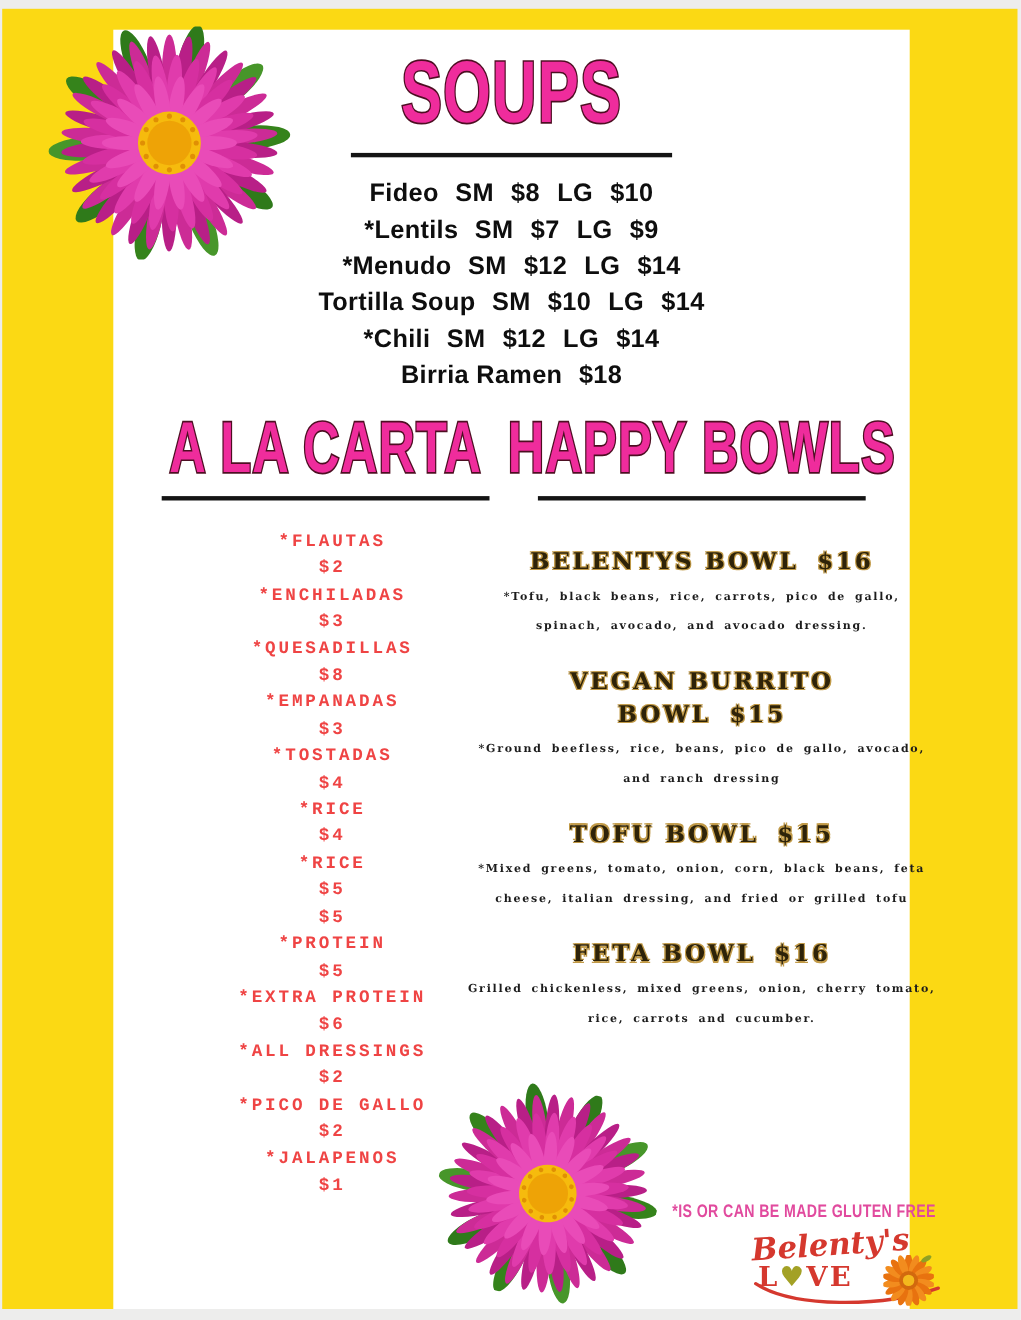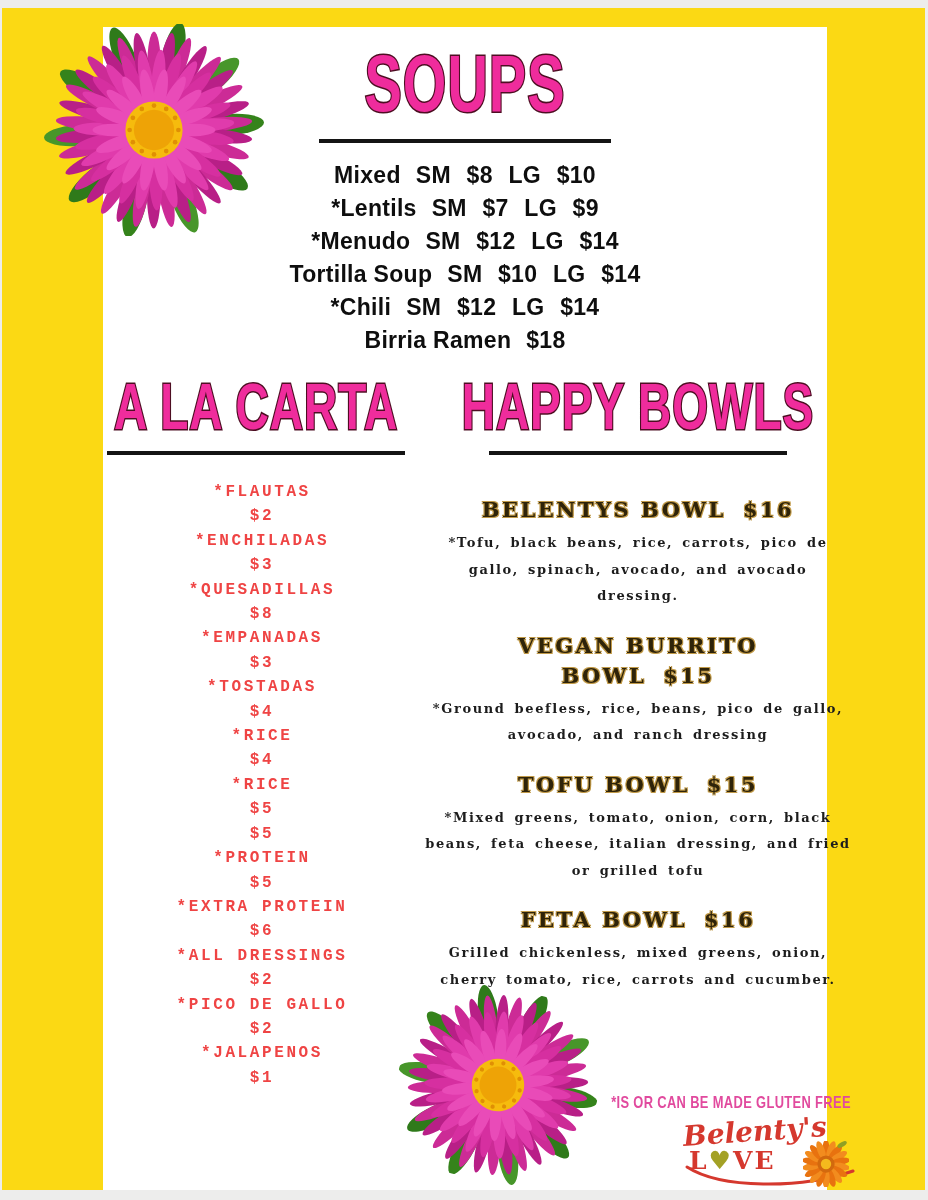--- a/index.html
+++ b/index.html
@@ -22,42 +22,42 @@
 
   
   .soups{position:absolute;top:28px;left:0;right:0;text-align:center;}
   .soups .big-title{font-size:56px;line-height:78px;}
   .rule-soups{width:292px;}
   .soup-list{margin-top:16px;}
   .soup-row{font-size:23px;font-weight:bold;color:#0e0e0e;line-height:33px;letter-spacing:.3px;}
   .soup-price{margin-left:15px;word-spacing:9px;}
 
   
-  .carta{position:absolute;top:356px;left:0;width:306px;text-align:center;}
+  .carta{position:absolute;top:356px;left:0;width:306px;text-align:center;padding-left:40px;}
   .col-title{font-size:46px;line-height:62px;}
   .rule-carta{width:298px;}
   .carta-list{margin-top:25px;}
   .carta-name,.carta-price{
     font-family:Liberation Mono, monospace;font-weight:bold;font-size:16px;
     line-height:24.4px;letter-spacing:2.6px;color:#ef4444;margin-left:12px;
   }
 
   
   .bowls{position:absolute;top:356px;left:318px;width:434px;text-align:center;}
   .rule-bowls{width:298px;}
   .bowls-list{margin-top:40px;}
   .bowl{margin-bottom:21px;}
   .bowl-head{
     font-family:"DejaVu Serif",serif;font-weight:bold;font-size:21px;line-height:30px;
     letter-spacing:2.5px;color:#2e2309;max-width:318px;margin:0 auto 5px;
     text-shadow:1px 1px 0 #c19a48,-1px -1px 0 #c19a48,1px -1px 0 #c19a48,-1px 1px 0 #c19a48;
   }
   .bowl-price{margin-left:17px;margin-top:48px;}
   .bowl-desc{
-    font-family:"DejaVu Serif",serif;font-weight:bold;font-size:13px;line-height:26.5px;
+    font-family:"DejaVu Serif",serif;font-weight:bold;font-size:10px;line-height:26.5px;
     letter-spacing:1.6px;word-spacing:3px;color:#1c1c1c;max-width:426px;margin:0 auto;
   }
 
   
   .footnote{
     position:absolute;left:468px;top:1066px;width:320px;text-align:center;
     font-weight:bold;font-size:15px;color:#e14a9e;letter-spacing:.4px;white-space:nowrap;
     transform:scale(.86,1.1);
   }
   .logo{position:absolute;left:548px;top:1088px;width:230px;height:90px;}
@@ -82,21 +82,21 @@
 <body>
 
 <div class="stage">
   <div class="paper">
     <div class="panel">
 
       <section class="soups">
         <h1 class="big-title"><span class="squish">SOUPS</span></h1>
         <div class="rule rule-soups"></div>
         <div class="soup-list">
-          <div class="soup-row"><span>Mixed</span><span class="soup-price">SM $8  LG $10</span></div>
+          <div class="soup-row"><span>Fideo</span><span class="soup-price">SM $8  LG $10</span></div>
           <div class="soup-row"><span>*Lentils</span><span class="soup-price">SM $7  LG $9</span></div>
           <div class="soup-row"><span>*Menudo</span><span class="soup-price">SM $12  LG $14</span></div>
           <div class="soup-row"><span>Tortilla Soup</span><span class="soup-price">SM $10  LG $14</span></div>
           <div class="soup-row"><span>*Chili</span><span class="soup-price">SM $12  LG $14</span></div>
           <div class="soup-row"><span>Birria Ramen</span><span class="soup-price">$18</span></div>
         </div>
       </section>
 
       <section class="carta">
         <h2 class="big-title col-title"><span class="squish">A LA CARTA</span></h2>

